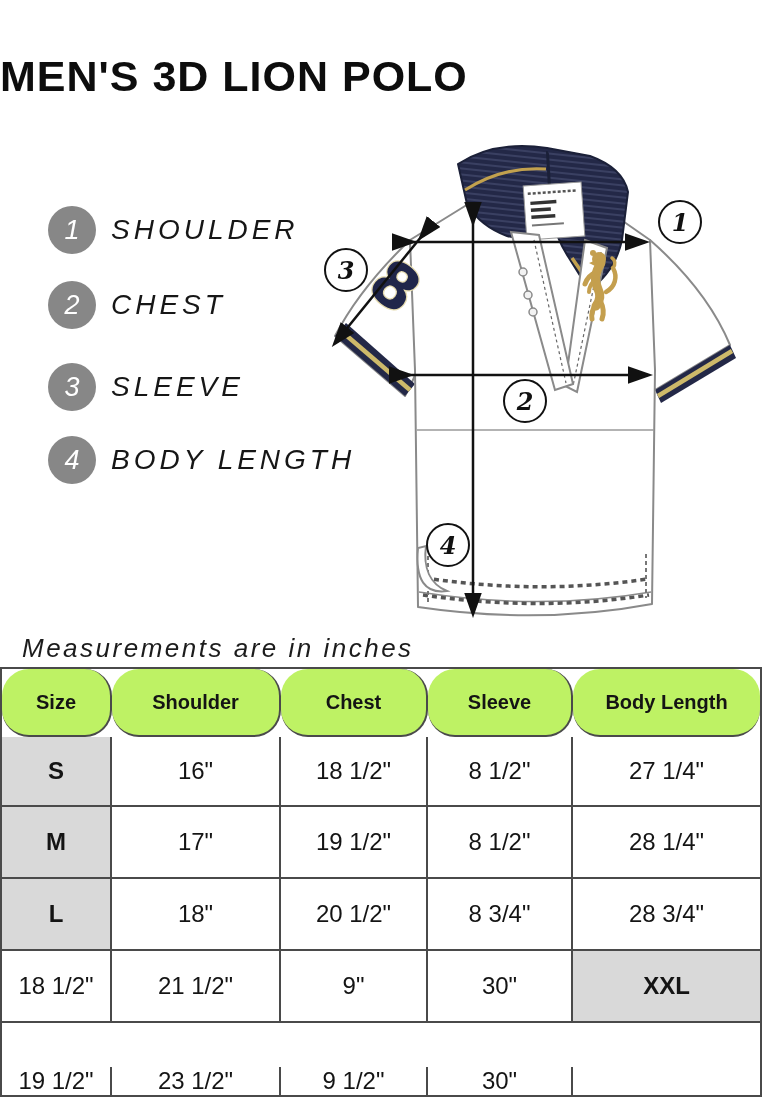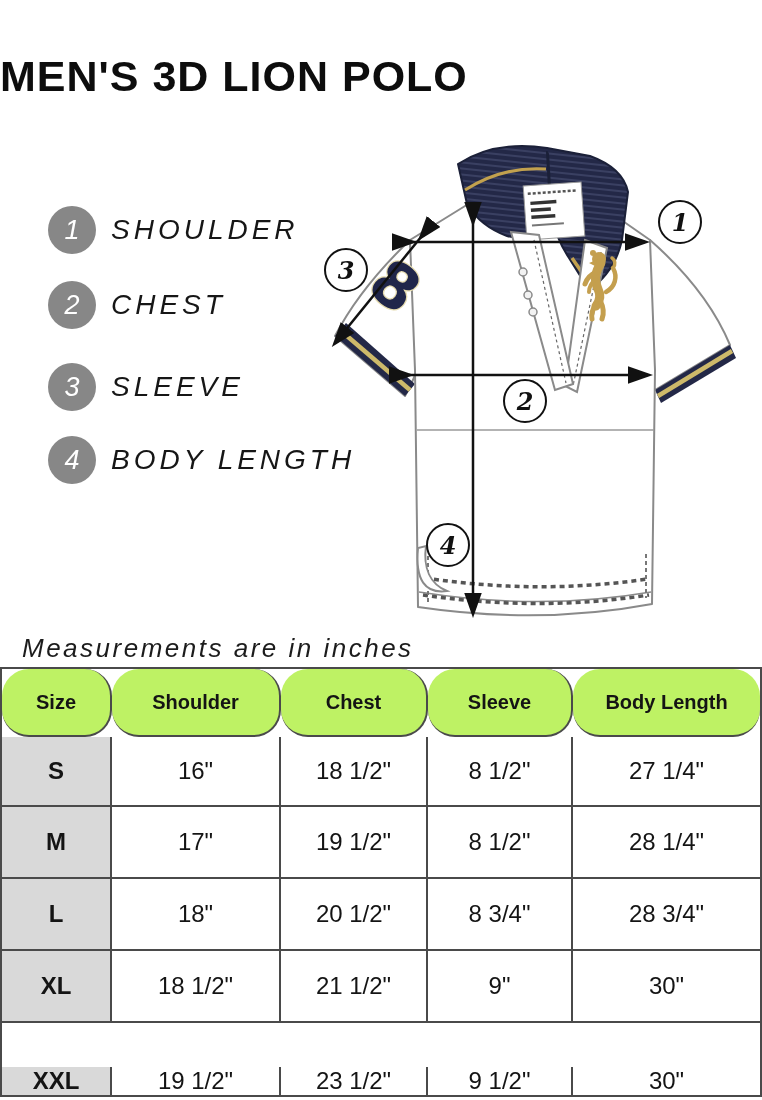--- a/index.html
+++ b/index.html
@@ -194,21 +194,20 @@
     <div class="cell">19 1/2"</div>
     <div class="cell">8 1/2"</div>
     <div class="cell">28 1/4"</div>
 
     <div class="cell size">L</div>
     <div class="cell">18"</div>
     <div class="cell">20 1/2"</div>
     <div class="cell">8 3/4"</div>
     <div class="cell">28 3/4"</div>
 
-    <div class="cell size">XL</div>
     <div class="cell">18 1/2"</div>
     <div class="cell">21 1/2"</div>
     <div class="cell">9"</div>
     <div class="cell">30"</div>
 
     <div class="cell size">XXL</div>
     <div class="cell">19 1/2"</div>
     <div class="cell">23 1/2"</div>
     <div class="cell">9 1/2"</div>
     <div class="cell">30"</div>

